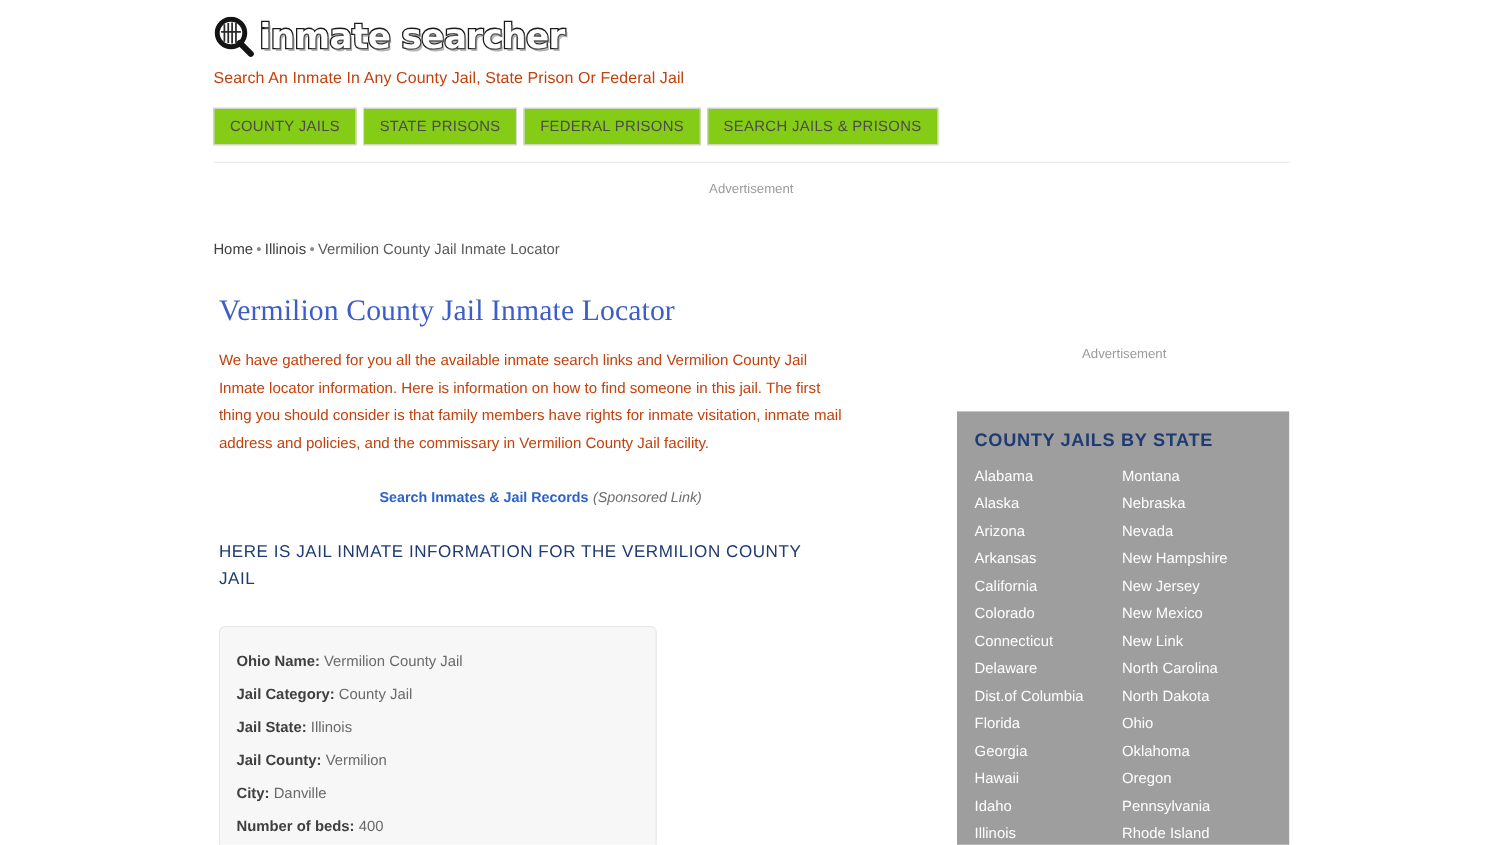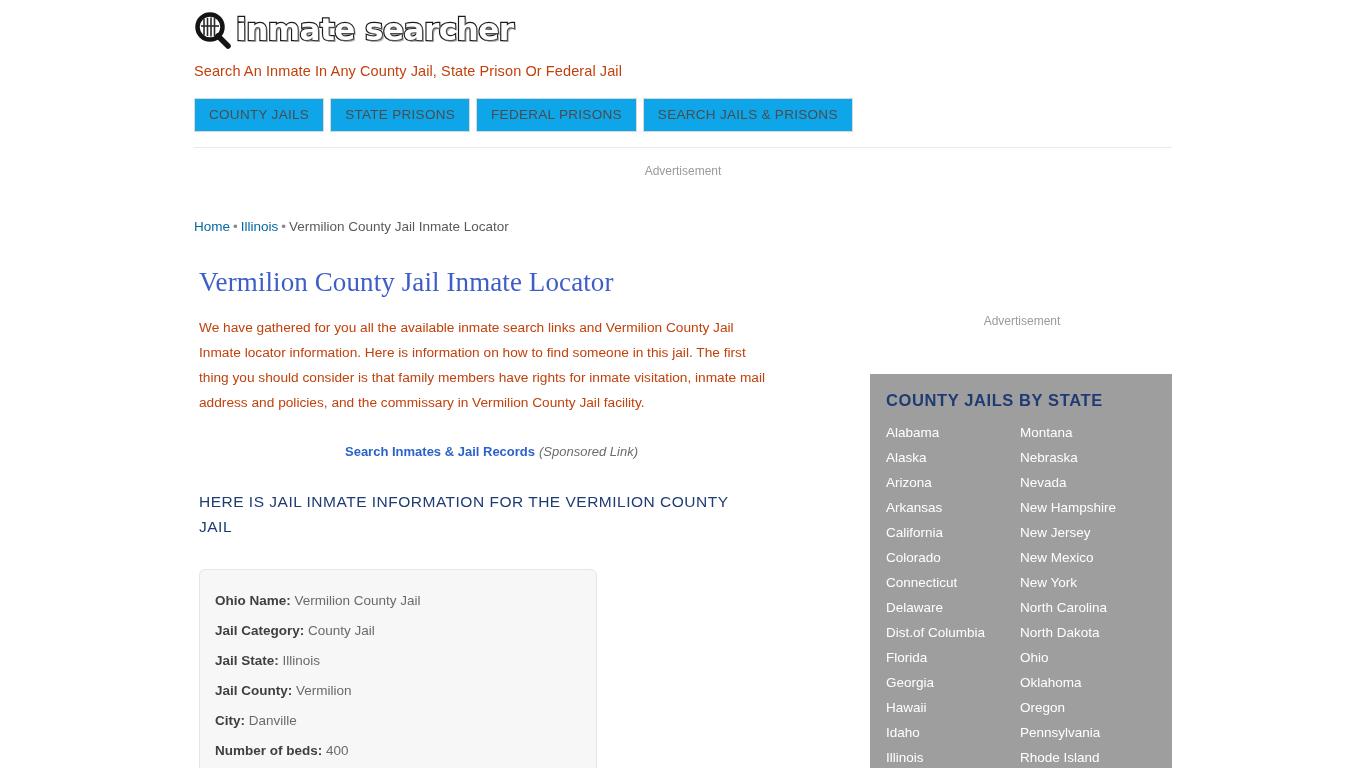--- a/index.html
+++ b/index.html
@@ -23,21 +23,21 @@
   
   .header {
     position: absolute;
     left: 194px;
     top: 12px;
     width: 978px;
   }
 
   .logo-row {
     display: flex;
-    align-items: flex-start;
+    align-items: center;
     height: 44px;
   }
 
   .logo-icon {
     width: 38px;
     height: 38px;
     position: relative;
     flex: 0 0 auto;
     margin-right: 2px;
   }
@@ -67,21 +67,21 @@
   .nav {
     position: absolute;
     left: 194px;
     top: 98px;
     display: flex;
     gap: 6px;
   }
 
   .nav-btn {
     border: 1px solid #d8d8d8;
-    background: #0ea5e9;
+    background: #84cc16;
     color: #4c4c4c;
     font-size: 13.5px;
     letter-spacing: 0.3px;
     padding: 9px 14px 10px 14px;
     line-height: 14px;
     cursor: pointer;
     white-space: nowrap;
     box-sizing: border-box;
     height: 34px;
   }
@@ -120,21 +120,21 @@
   .breadcrumb {
     position: absolute;
     left: 194px;
     top: 219px;
     font-size: 13.5px;
     color: #5a5a5a;
     line-height: 16px;
     white-space: nowrap;
   }
   .breadcrumb a {
-    color: #0369a1;
+    color: #404040;
     text-decoration: none;
     cursor: pointer;
   }
   .breadcrumb .sep {
     color: #8a8a8a;
     padding: 0 3px;
   }
 
   
   .main {
@@ -342,21 +342,21 @@
       <a class="state-link">Nebraska</a>
       <a class="state-link">Arizona</a>
       <a class="state-link">Nevada</a>
       <a class="state-link">Arkansas</a>
       <a class="state-link">New Hampshire</a>
       <a class="state-link">California</a>
       <a class="state-link">New Jersey</a>
       <a class="state-link">Colorado</a>
       <a class="state-link">New Mexico</a>
       <a class="state-link">Connecticut</a>
-      <a class="state-link">New York</a>
+      <a class="state-link">New Link</a>
       <a class="state-link">Delaware</a>
       <a class="state-link">North Carolina</a>
       <a class="state-link">Dist.of Columbia</a>
       <a class="state-link">North Dakota</a>
       <a class="state-link">Florida</a>
       <a class="state-link">Ohio</a>
       <a class="state-link">Georgia</a>
       <a class="state-link">Oklahoma</a>
       <a class="state-link">Hawaii</a>
       <a class="state-link">Oregon</a>

